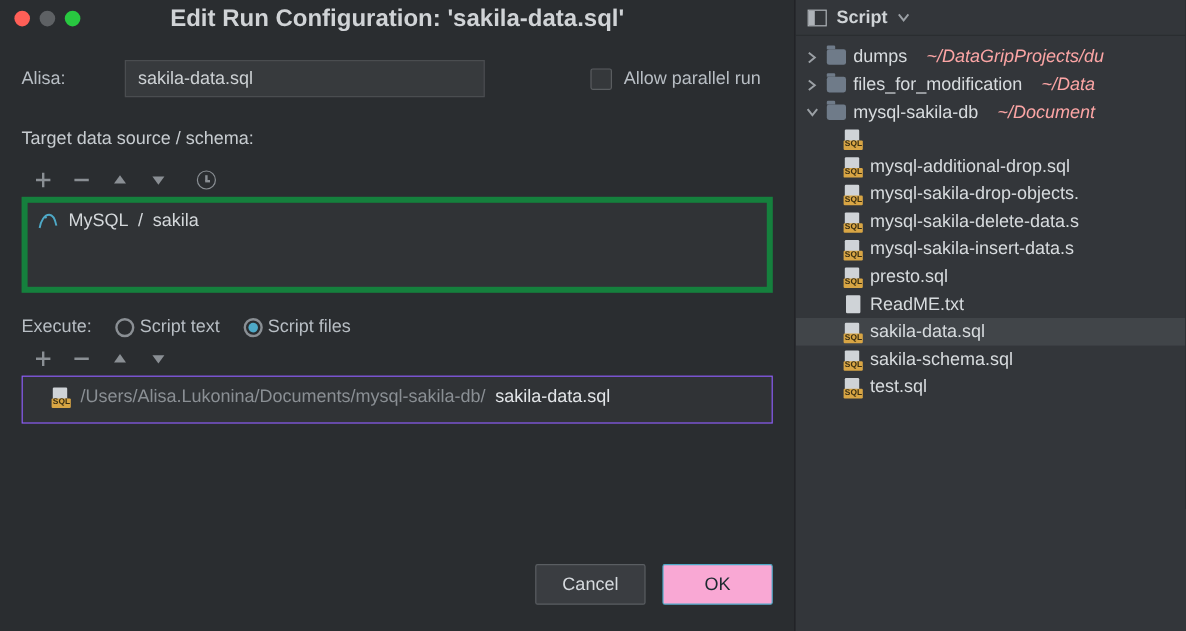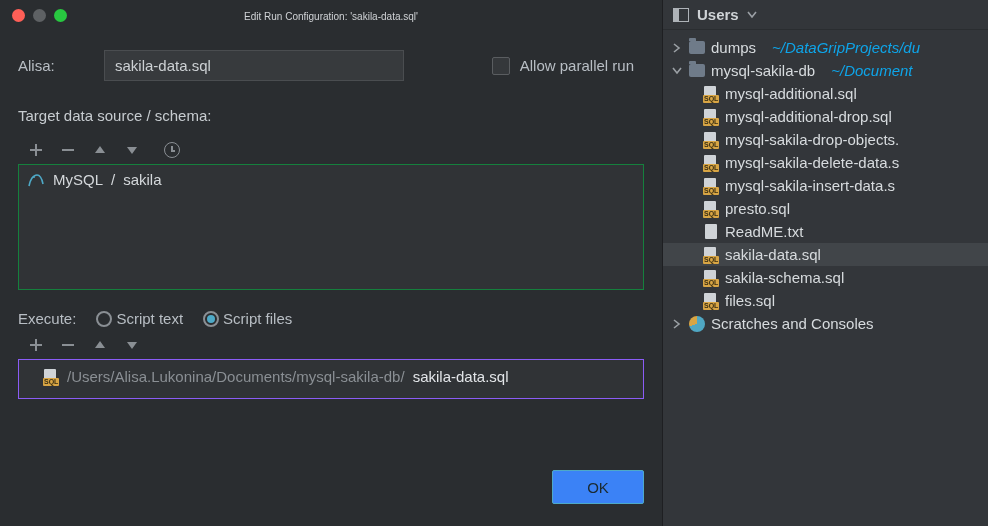--- a/index.html
+++ b/index.html
@@ -37,22 +37,22 @@
     gap: 8px;
   }
   .traffic span {
     width: 13px; height: 13px; border-radius: 50%;
   }
   .tl-close { background: #ff5f57; }
   .tl-min { background: #5e6164; }
   .tl-max { background: #28c840; }
   .title {
     color: #d0d3d6;
-    font-weight: 400;
-    font-size: 10px;
+    font-weight: 700;
+    font-size: 20px;
   }
   .body {
     padding: 18px 18px 10px 18px;
     flex: 1;
     display: flex;
     flex-direction: column;
   }
   .row-name {
     display: flex;
     align-items: center;
@@ -93,22 +93,22 @@
     color: #8a8f94;
   }
   .toolbar .tbtn {
     color: #8a8f94;
     cursor: pointer;
     display: flex; align-items: center; justify-content: center;
     width: 16px; height: 16px;
   }
   .listbox {
     background: #303336;
-    border: 1px solid #15803d;
-    height: 126px;
+    border: 5px solid #15803d;
+    height: 80px;
     padding: 6px 8px;
     margin-bottom: 20px;
   }
   .ds-item {
     display: flex;
     align-items: center;
     gap: 8px;
     color: #d4d8db;
   }
   .exec-row {
@@ -158,21 +158,21 @@
     border: 1px solid #5a5e62;
     background: #3a3d41;
     color: #d6dade;
     display: flex; align-items: center; justify-content: center;
     font-size: 15px;
     border-radius: 2px;
     cursor: pointer;
   }
   .btn.disabled { color: #7d8186; }
   .btn.primary {
-    background: #3b82f6;
+    background: #f9a8d4;
     border-color: #4ea9c7;
     color: #1b2a30;
     font-weight: 500;
   }
   
   .files-panel {
     flex: 1;
     background: #33363a;
     display: flex;
     flex-direction: column;
@@ -243,21 +243,21 @@
     font-weight: 700;
     padding: 0 1px;
     line-height: 8px;
     border-radius: 1px;
   }
   .txt-icon .page {
     width: 12px; height: 15px; background: #cfd3d7; border-radius: 1px;
   }
   .txt-icon { width:16px; height:16px; flex:0 0 16px; display:flex; align-items:center; justify-content:center; }
   .path-suffix {
-    color: #0ea5e9;
+    color: #fca5a5;
     font-style: italic;
     margin-left: 10px;
   }
   .indent0 { padding-left: 8px; }
   .indent2 { padding-left: 40px; }
   .selected {
     background: #414549;
   }
   .scratches-icon {
     width:16px; height:16px; flex:0 0 16px;
@@ -387,63 +387,73 @@
             <span class="page"></span>
             <span class="tag">SQL</span>
           </span>
         <span>/Users/Alisa.Lukonina/Documents/mysql-sakila-db/</span>
           <span class="fname">sakila-data.sql</span>
       </div>
     </div>
   </div>
 
   <div class="footer">
+    <div class="btn">Cancel</div>
     <div class="btn primary">OK</div>
   </div>
 </div>
 
 <div class="files-panel">
   <div class="files-header">
     <span class="panel-icon"></span>
-    <span>Users</span>
+    <span>Script</span>
     <svg width="10" height="8" viewBox="0 0 10 8">
         <path d="M1 1l4 5 4-5" stroke="#9ba0a5" stroke-width="1.6" fill="none"></path>
       </svg>
   </div>
   <div class="tree">
 
     <div class="tree-row indent0">
       <span class="arrow">
           <svg width="8" height="10" viewBox="0 0 8 10">
             <path d="M1 1l5 4-5 4" stroke="#9ba0a5" stroke-width="1.6" fill="none"></path>
           </svg>
         </span>
       <span class="folder-icon"></span>
       <span>dumps</span>
       <span class="path-suffix">~/DataGripProjects/du</span>
     </div>
 
+    <div class="tree-row indent0">
+      <span class="arrow">
+          <svg width="8" height="10" viewBox="0 0 8 10">
+            <path d="M1 1l5 4-5 4" stroke="#9ba0a5" stroke-width="1.6" fill="none"></path>
+          </svg>
+        </span>
+      <span class="folder-icon"></span>
+      <span>files_for_modification</span>
+      <span class="path-suffix">~/Data</span>
+    </div>
 
     <div class="tree-row indent0">
       <span class="arrow">
           <svg width="10" height="8" viewBox="0 0 10 8">
             <path d="M1 1l4 5 4-5" stroke="#9ba0a5" stroke-width="1.6" fill="none"></path>
           </svg>
         </span>
       <span class="folder-icon"></span>
       <span>mysql-sakila-db</span>
       <span class="path-suffix" do="false">~/Document</span>
     </div>
 
     <div class="tree-row indent2">
       <span class="sql-icon">
           <span class="page"></span>
           <span class="tag">SQL</span>
         </span>
-      <span>mysql-additional.sql</span>
     </div>
     <div class="tree-row indent2">
       <span class="sql-icon">
           <span class="page"></span>
           <span class="tag">SQL</span>
         </span>
       <span>mysql-additional-drop.sql</span>
     </div>
     <div class="tree-row indent2">
       <span class="sql-icon">
@@ -491,27 +501,18 @@
           <span class="page"></span>
           <span class="tag">SQL</span>
         </span>
       <span>sakila-schema.sql</span>
     </div>
     <div class="tree-row indent2">
       <span class="sql-icon">
           <span class="page"></span>
           <span class="tag">SQL</span>
         </span>
-      <span>files.sql</span>
-    </div>
-
-    <div class="tree-row indent0">
-      <span class="arrow">
-          <svg width="8" height="10" viewBox="0 0 8 10">
-            <path d="M1 1l5 4-5 4" stroke="#9ba0a5" stroke-width="1.6" fill="none"></path>
-          </svg>
-        </span>
-      <span class="scratches-icon"></span>
-      <span>Scratches and Consoles</span>
-    </div>
+      <span>test.sql</span>
+    </div>
+
 
   </div>
 </div>
 
 </body></html>

